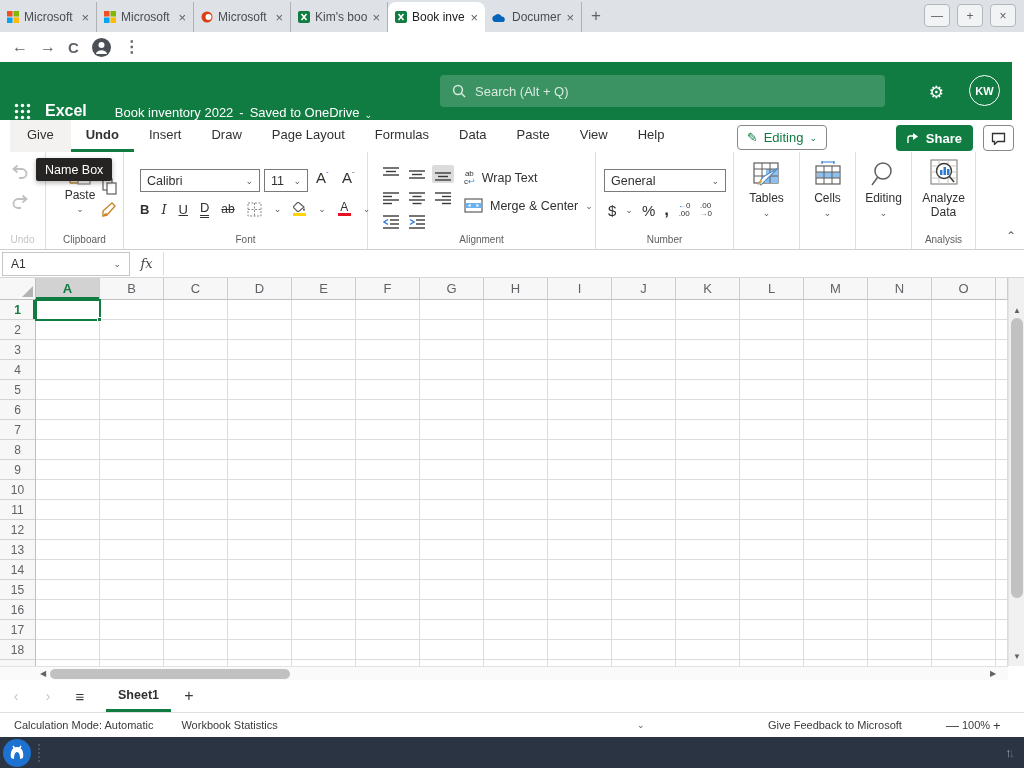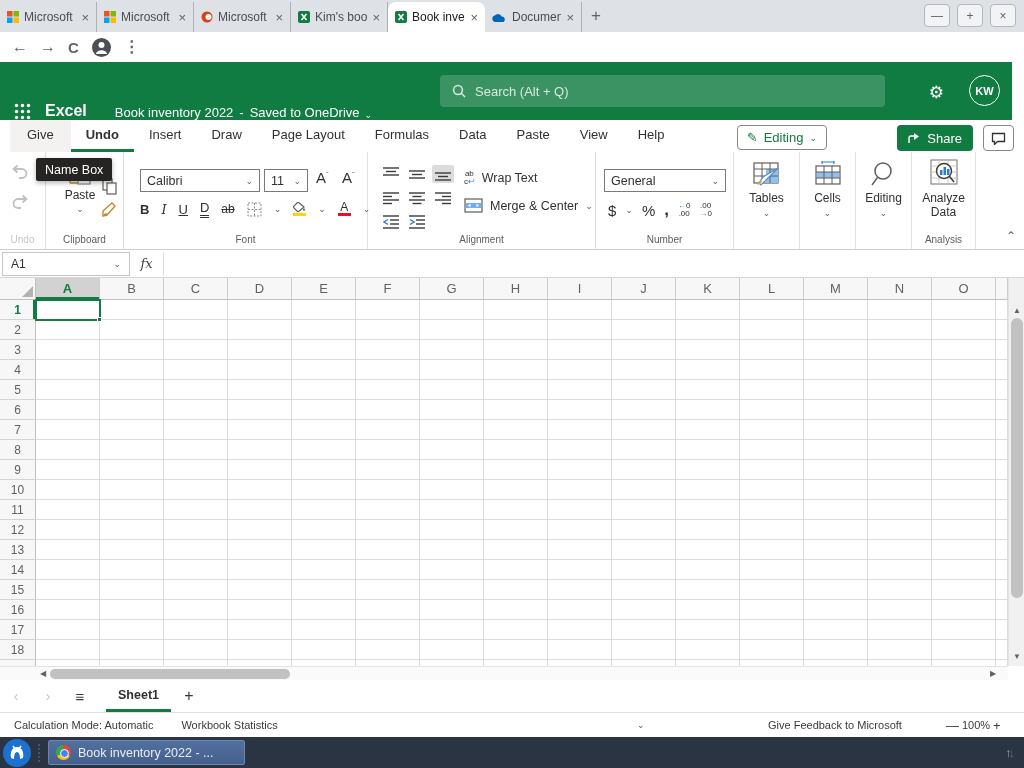--- a/index.html
+++ b/index.html
@@ -45,21 +45,21 @@
     display:flex;align-items:center;justify-content:center;font-size:11px;font-weight:bold}
 
   
   #ribtabs{position:absolute;left:0;top:120px;width:1024px;height:32px;background:#fff;display:flex;align-items:stretch;padding-left:10px;font-size:13px}
   .rtab{display:flex;align-items:center;padding:0 15px;border-bottom:3px solid transparent;color:#323130}
   .rtab.file{background:#f3f2f1;padding:0 17px}
   .rtab.active{font-weight:bold;border-bottom-color:#107C41}
   #modebtn{position:absolute;right:197px;top:5px;height:25px;border:1px solid #8a8886;border-radius:4px;
     display:flex;align-items:center;gap:6px;padding:0 9px;color:#107C41;font-size:13px;background:#fff}
   #sharebtn{position:absolute;right:51px;top:5px;height:26px;background:#107C41;color:#fff;border-radius:4px;
-    display:flex;align-items:center;gap:6px;padding:0 11px;font-size:13px;font-weight:normal}
+    display:flex;align-items:center;gap:6px;padding:0 11px;font-size:13px;font-weight:bold}
   #commentbtn{position:absolute;right:10px;top:5px;width:31px;height:26px;border:1px solid #8a8886;border-radius:4px;
     display:flex;align-items:center;justify-content:center;background:#fff}
 
   
   #ribbon{position:absolute;left:0;top:152px;width:1024px;height:98px;background:#fff;border-bottom:1px solid #d1cfcd}
   .rgroup{position:absolute;top:0;height:97px;border-right:1px solid #e1dfdd}
   .glabel{position:absolute;bottom:4px;left:0;right:0;text-align:center;font-size:10px;color:#605e5c;white-space:nowrap}
   .ghost{color:#c8c6c4}
   .select{border:1px solid #7a7a7a;background:#fff;display:flex;align-items:center;font-size:12.5px;padding:0 6px;height:23px}
   .select .chev{margin-left:auto;font-size:9px;color:#605e5c}
@@ -1017,20 +1017,16 @@
   </div>
 
   <div id="taskbar">
     <div id="tblogo">
       <svg width="18" height="16">
           <path d="M9 2 C4 2 2 7 3 13 l3 1 c0-4 1-7 3-7 s3 3 3 7 l3-1 C16 7 14 2 9 2 Z" fill="#fff"></path>
           <path d="M5 1 l2 3 M13 1 l-2 3" stroke="#fff" stroke-width="1.6"></path>
         </svg>
     </div>
     <div id="tbhandle"></div>
-    <div id="tbbtn">
-      <span class="chromeico"></span>
-      <span>Book inventory 2022 - ...</span>
-    </div>
     <span id="netico"><span class="up">↑</span><span class="dn">↓</span></span>
   </div>
 
 </div>
 
 </body></html>

